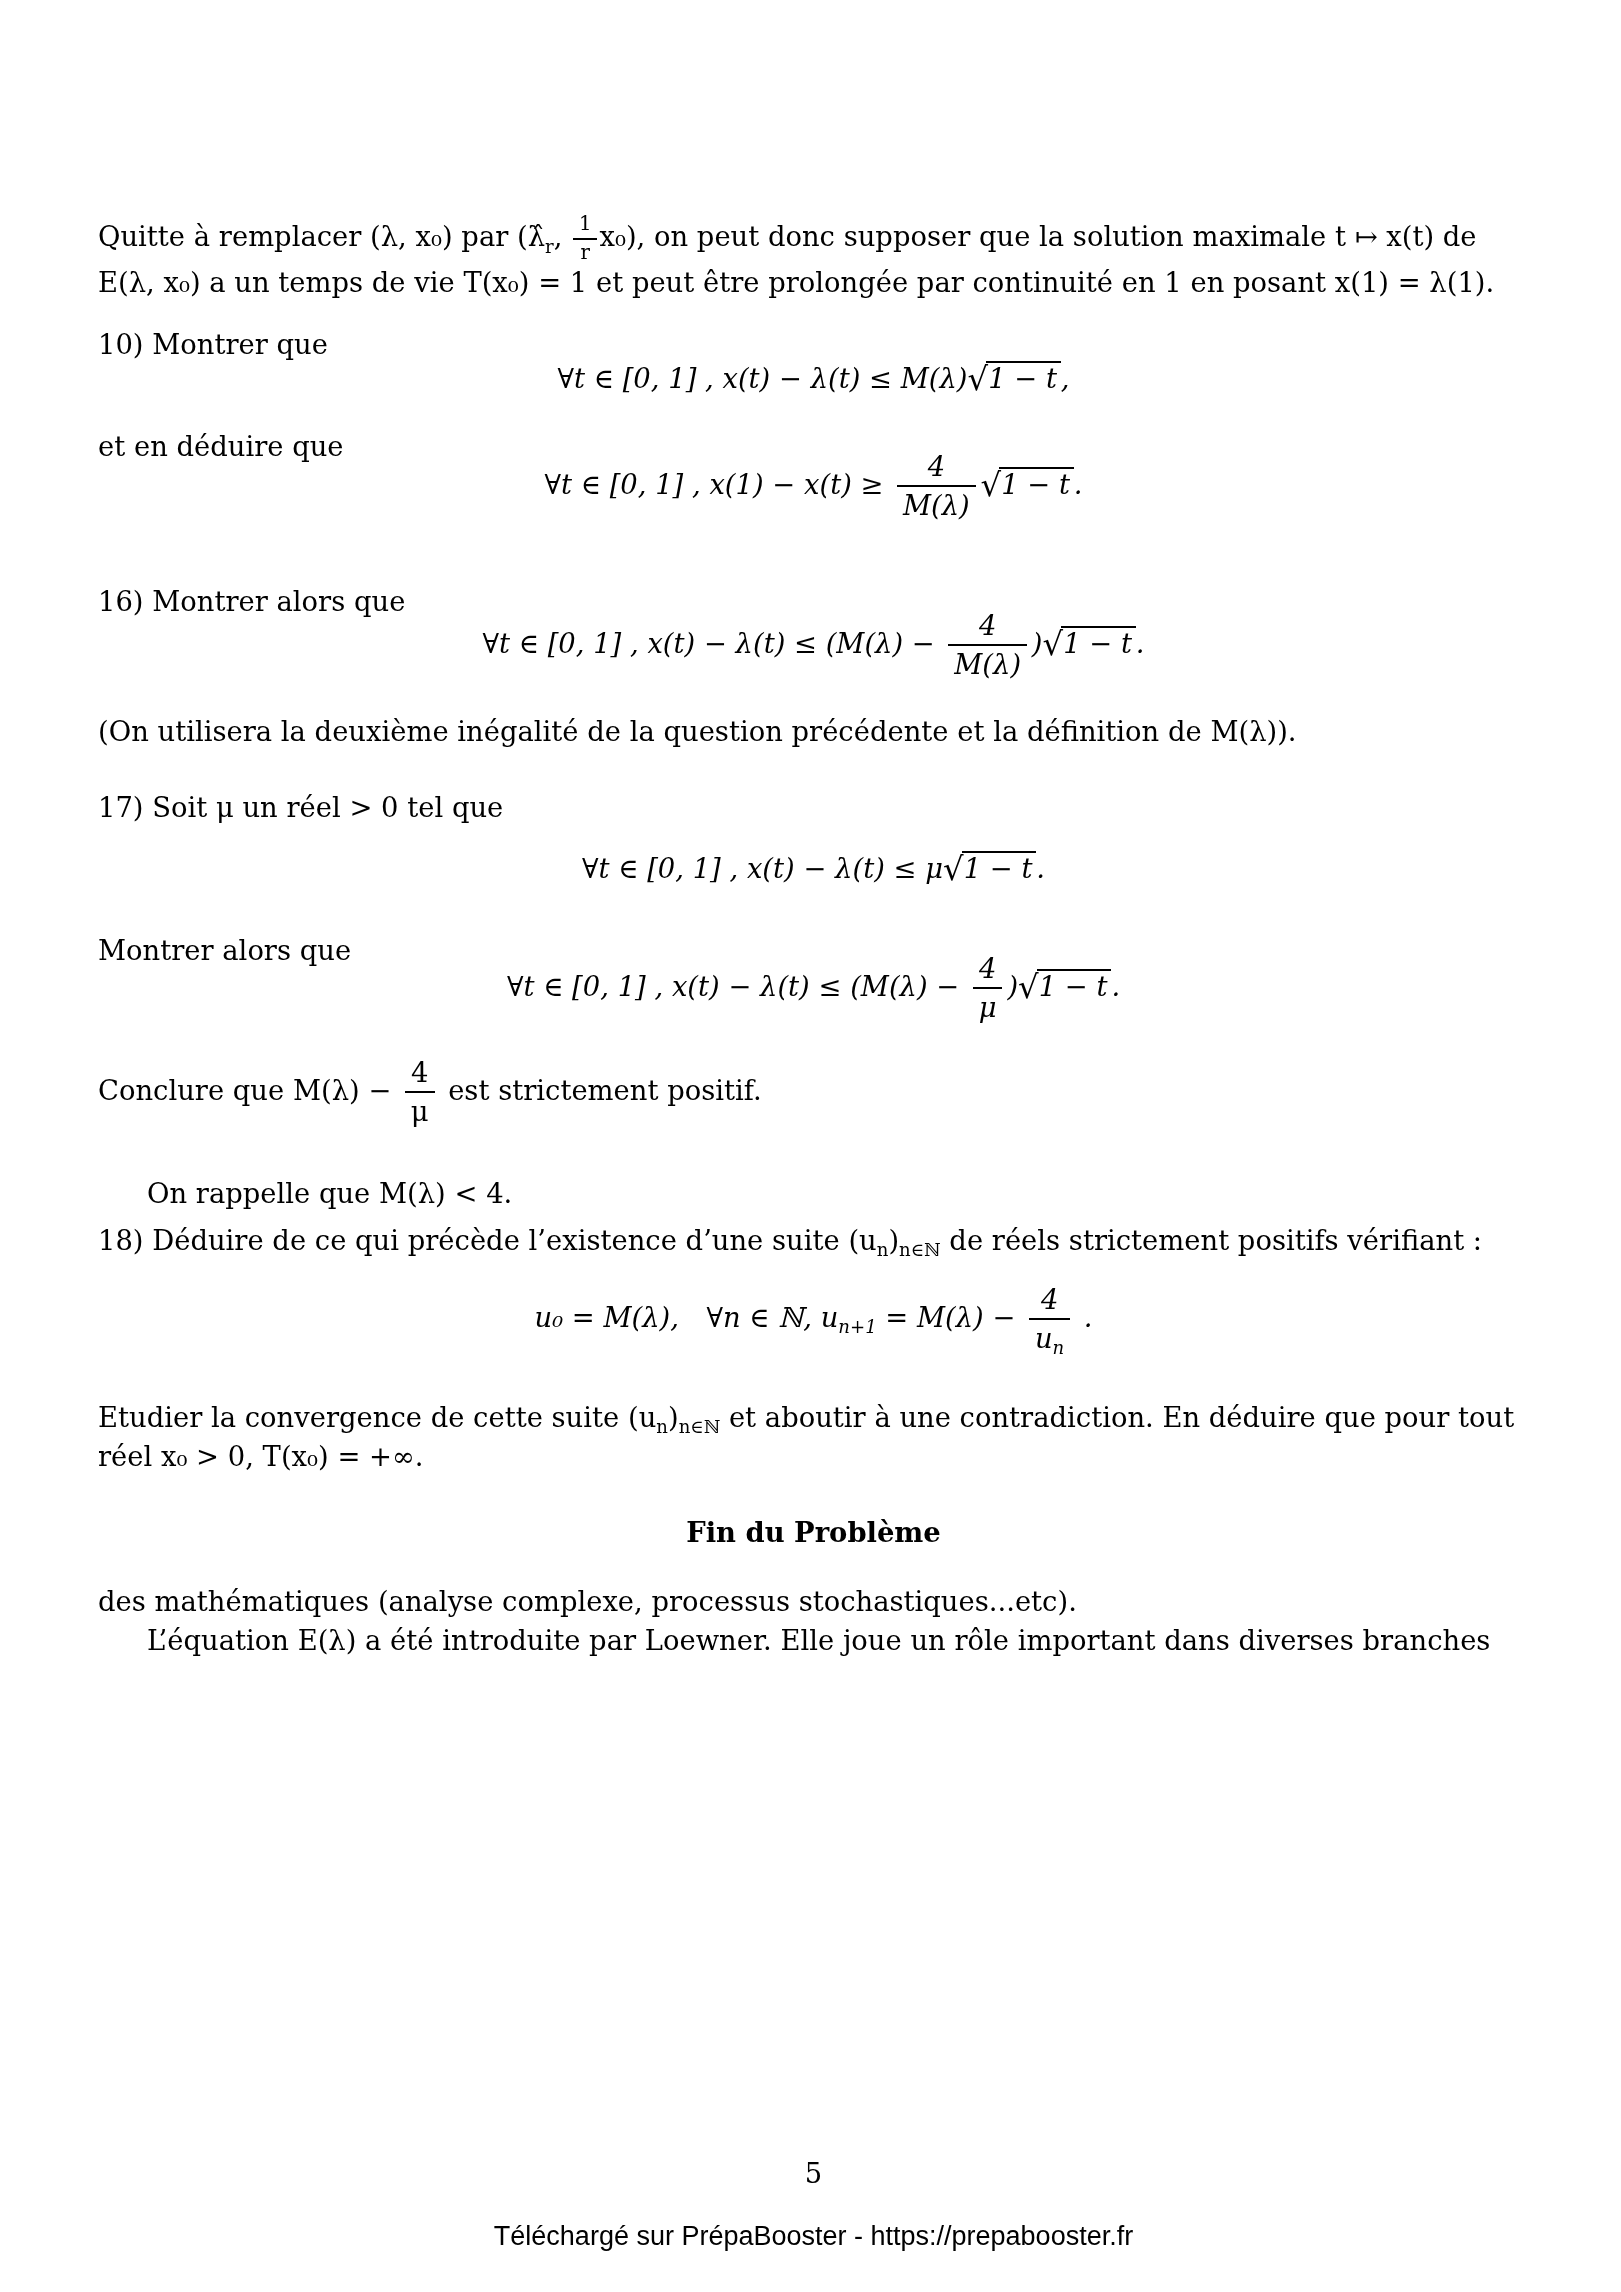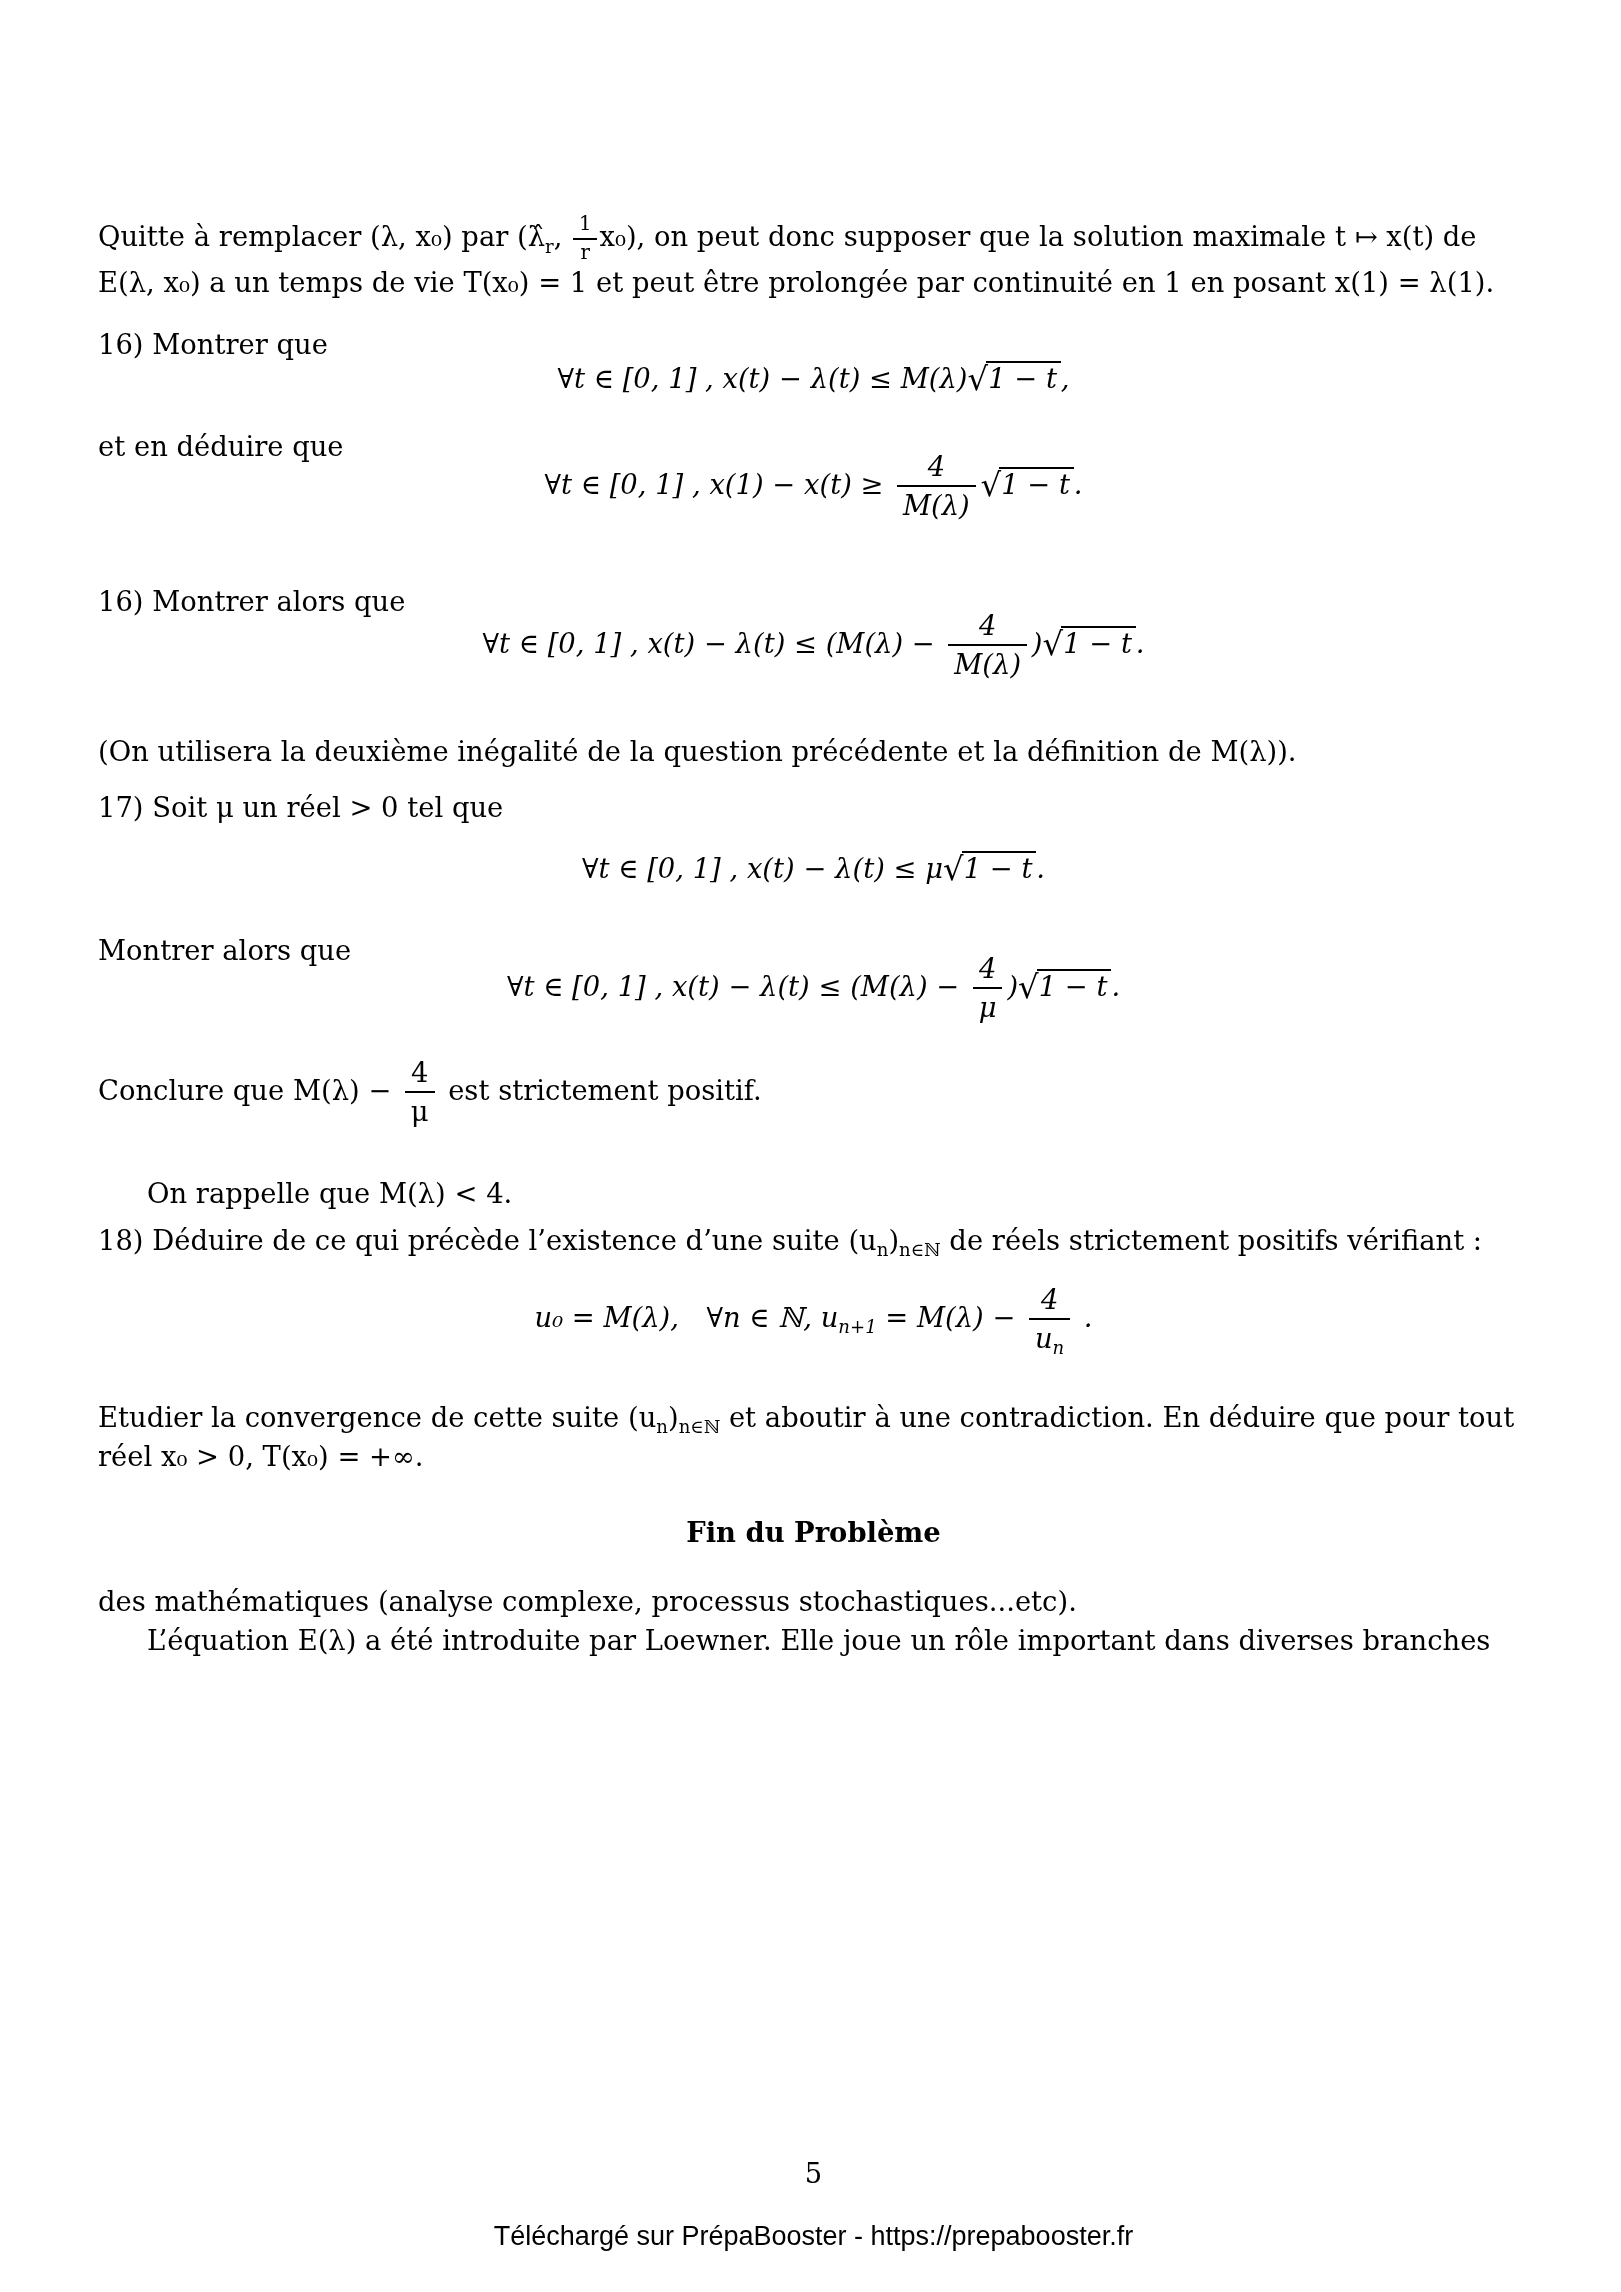--- a/index.html
+++ b/index.html
@@ -49,33 +49,33 @@
 </head>
 <body>
 
 <div class="page">
 
   <div class="block line" style="top:214px">
     <div class="pline"><span>Quitte à remplacer (λ, x₀) par (λ̂</span><sub>r</sub><span>, </span><span class="frac"><span class="fnum"><span>1</span></span><span class="fden"><span>r</span></span></span><span>x₀), on peut donc supposer que la solution maximale t ↦ x(t) de</span></div>
     <div class="pline">E(λ, x₀) a un temps de vie T(x₀) = 1 et peut être prolongée par continuité en 1 en posant x(1) = λ(1).</div>
   </div>
 
-  <div class="block line" style="top:325px">16) Montrer que</div>
+  <div class="block line" style="top:325px">10) Montrer que</div>
 
   <div class="block formula" style="top:359px"><span>∀t ∈ [0, 1] , x(t) − λ(t) ≤ M(λ)</span><span class="sqrt"><span class="rsign">√</span><span class="rbar"><span>1 − t</span></span></span><span>,</span></div>
 
   <div class="block line" style="top:427px">et en déduire que</div>
 
   <div class="block formula" style="top:451px"><span>∀t ∈ [0, 1] , x(1) − x(t) ≥ </span><span class="frac"><span class="fnum"><span>4</span></span><span class="fden"><span>M(λ)</span></span></span><span class="sqrt"><span class="rsign">√</span><span class="rbar"><span>1 − t</span></span></span><span>.</span></div>
 
   <div class="block line" style="top:582px">16) Montrer alors que</div>
 
   <div class="block formula" style="top:610px"><span>∀t ∈ [0, 1] , x(t) − λ(t) ≤ (M(λ) − </span><span class="frac"><span class="fnum"><span>4</span></span><span class="fden"><span>M(λ)</span></span></span><span>)</span><span class="sqrt"><span class="rsign">√</span><span class="rbar"><span>1 − t</span></span></span><span>.</span></div>
 
-  <div class="block line" style="top:732px">(On utilisera la deuxième inégalité de la question précédente et la définition de M(λ)).</div>
+  <div class="block line" style="top:712px">(On utilisera la deuxième inégalité de la question précédente et la définition de M(λ)).</div>
 
   <div class="block line" style="top:788px">17) Soit μ un réel &gt; 0 tel que</div>
 
   <div class="block formula" style="top:849px"><span>∀t ∈ [0, 1] , x(t) − λ(t) ≤ μ</span><span class="sqrt"><span class="rsign">√</span><span class="rbar"><span>1 − t</span></span></span><span>.</span></div>
 
   <div class="block line" style="top:931px">Montrer alors que</div>
 
   <div class="block formula" style="top:953px"><span>∀t ∈ [0, 1] , x(t) − λ(t) ≤ (M(λ) − </span><span class="frac"><span class="fnum"><span>4</span></span><span class="fden"><span>μ</span></span></span><span>)</span><span class="sqrt"><span class="rsign">√</span><span class="rbar"><span>1 − t</span></span></span><span>.</span></div>
 
   <div class="block line frac-full" style="top:1057px"><span>Conclure que M(λ) − </span><span class="frac"><span class="fnum"><span>4</span></span><span class="fden"><span>μ</span></span></span><span> est strictement positif.</span></div>

